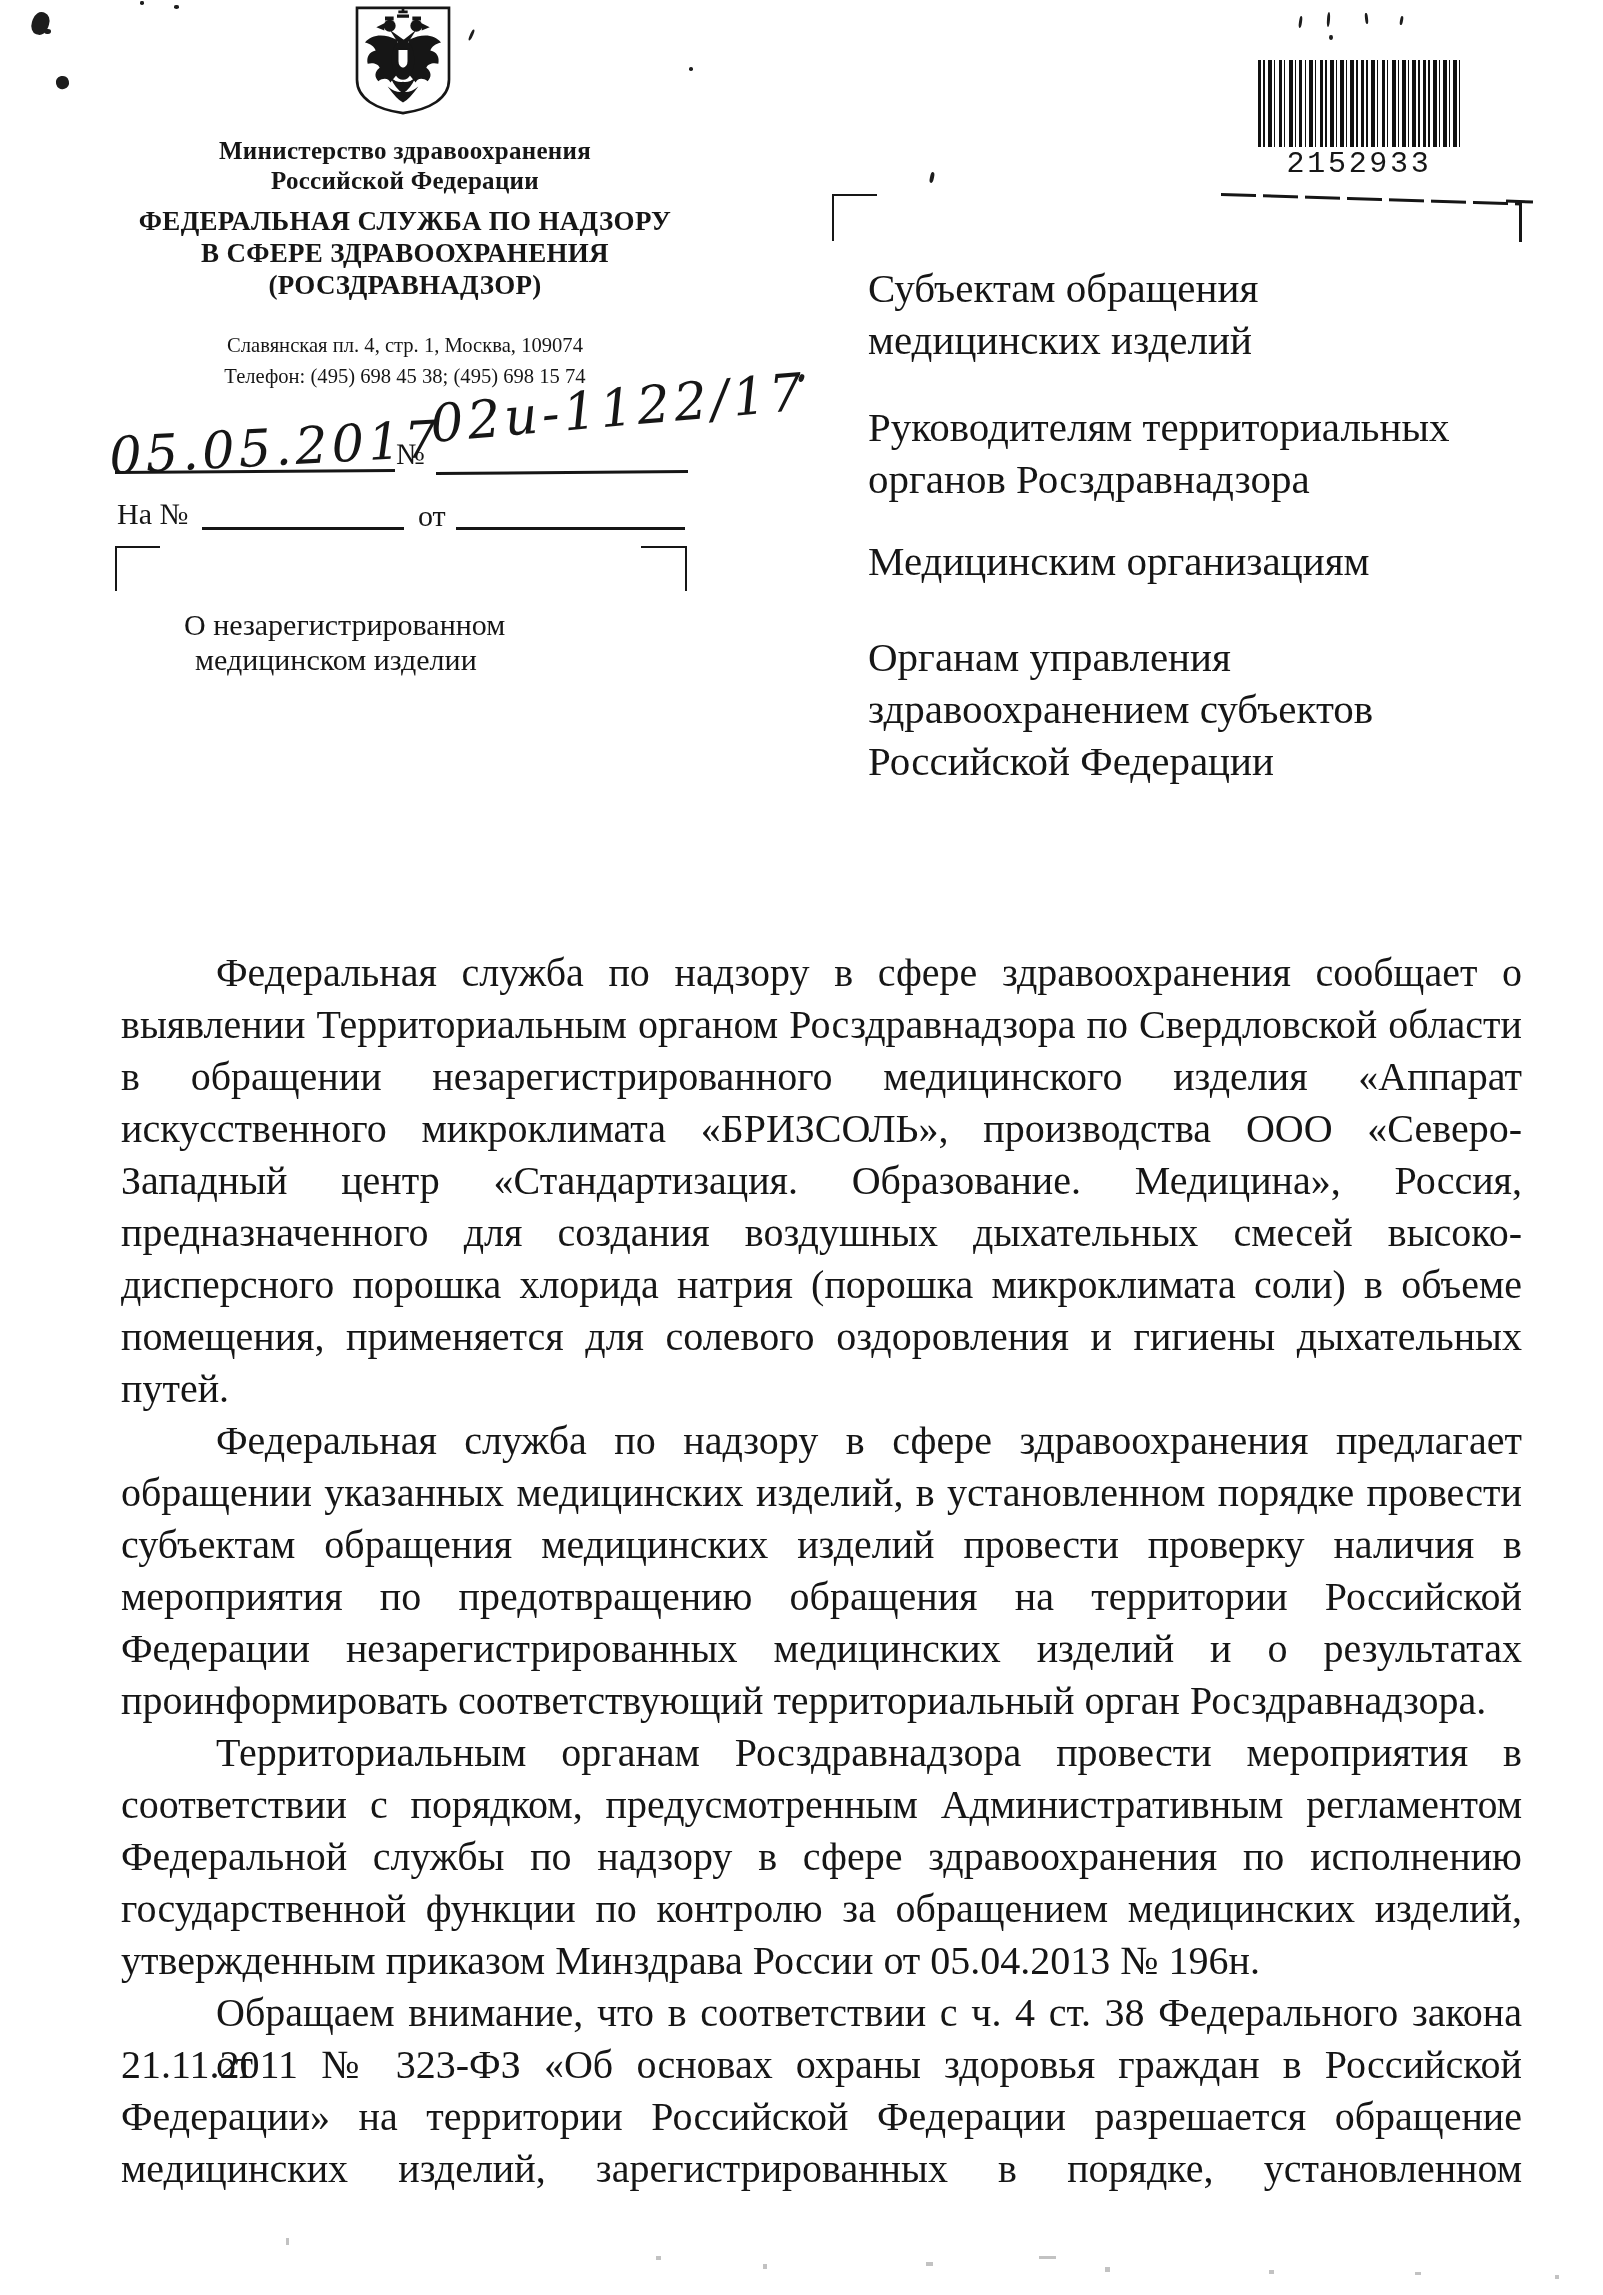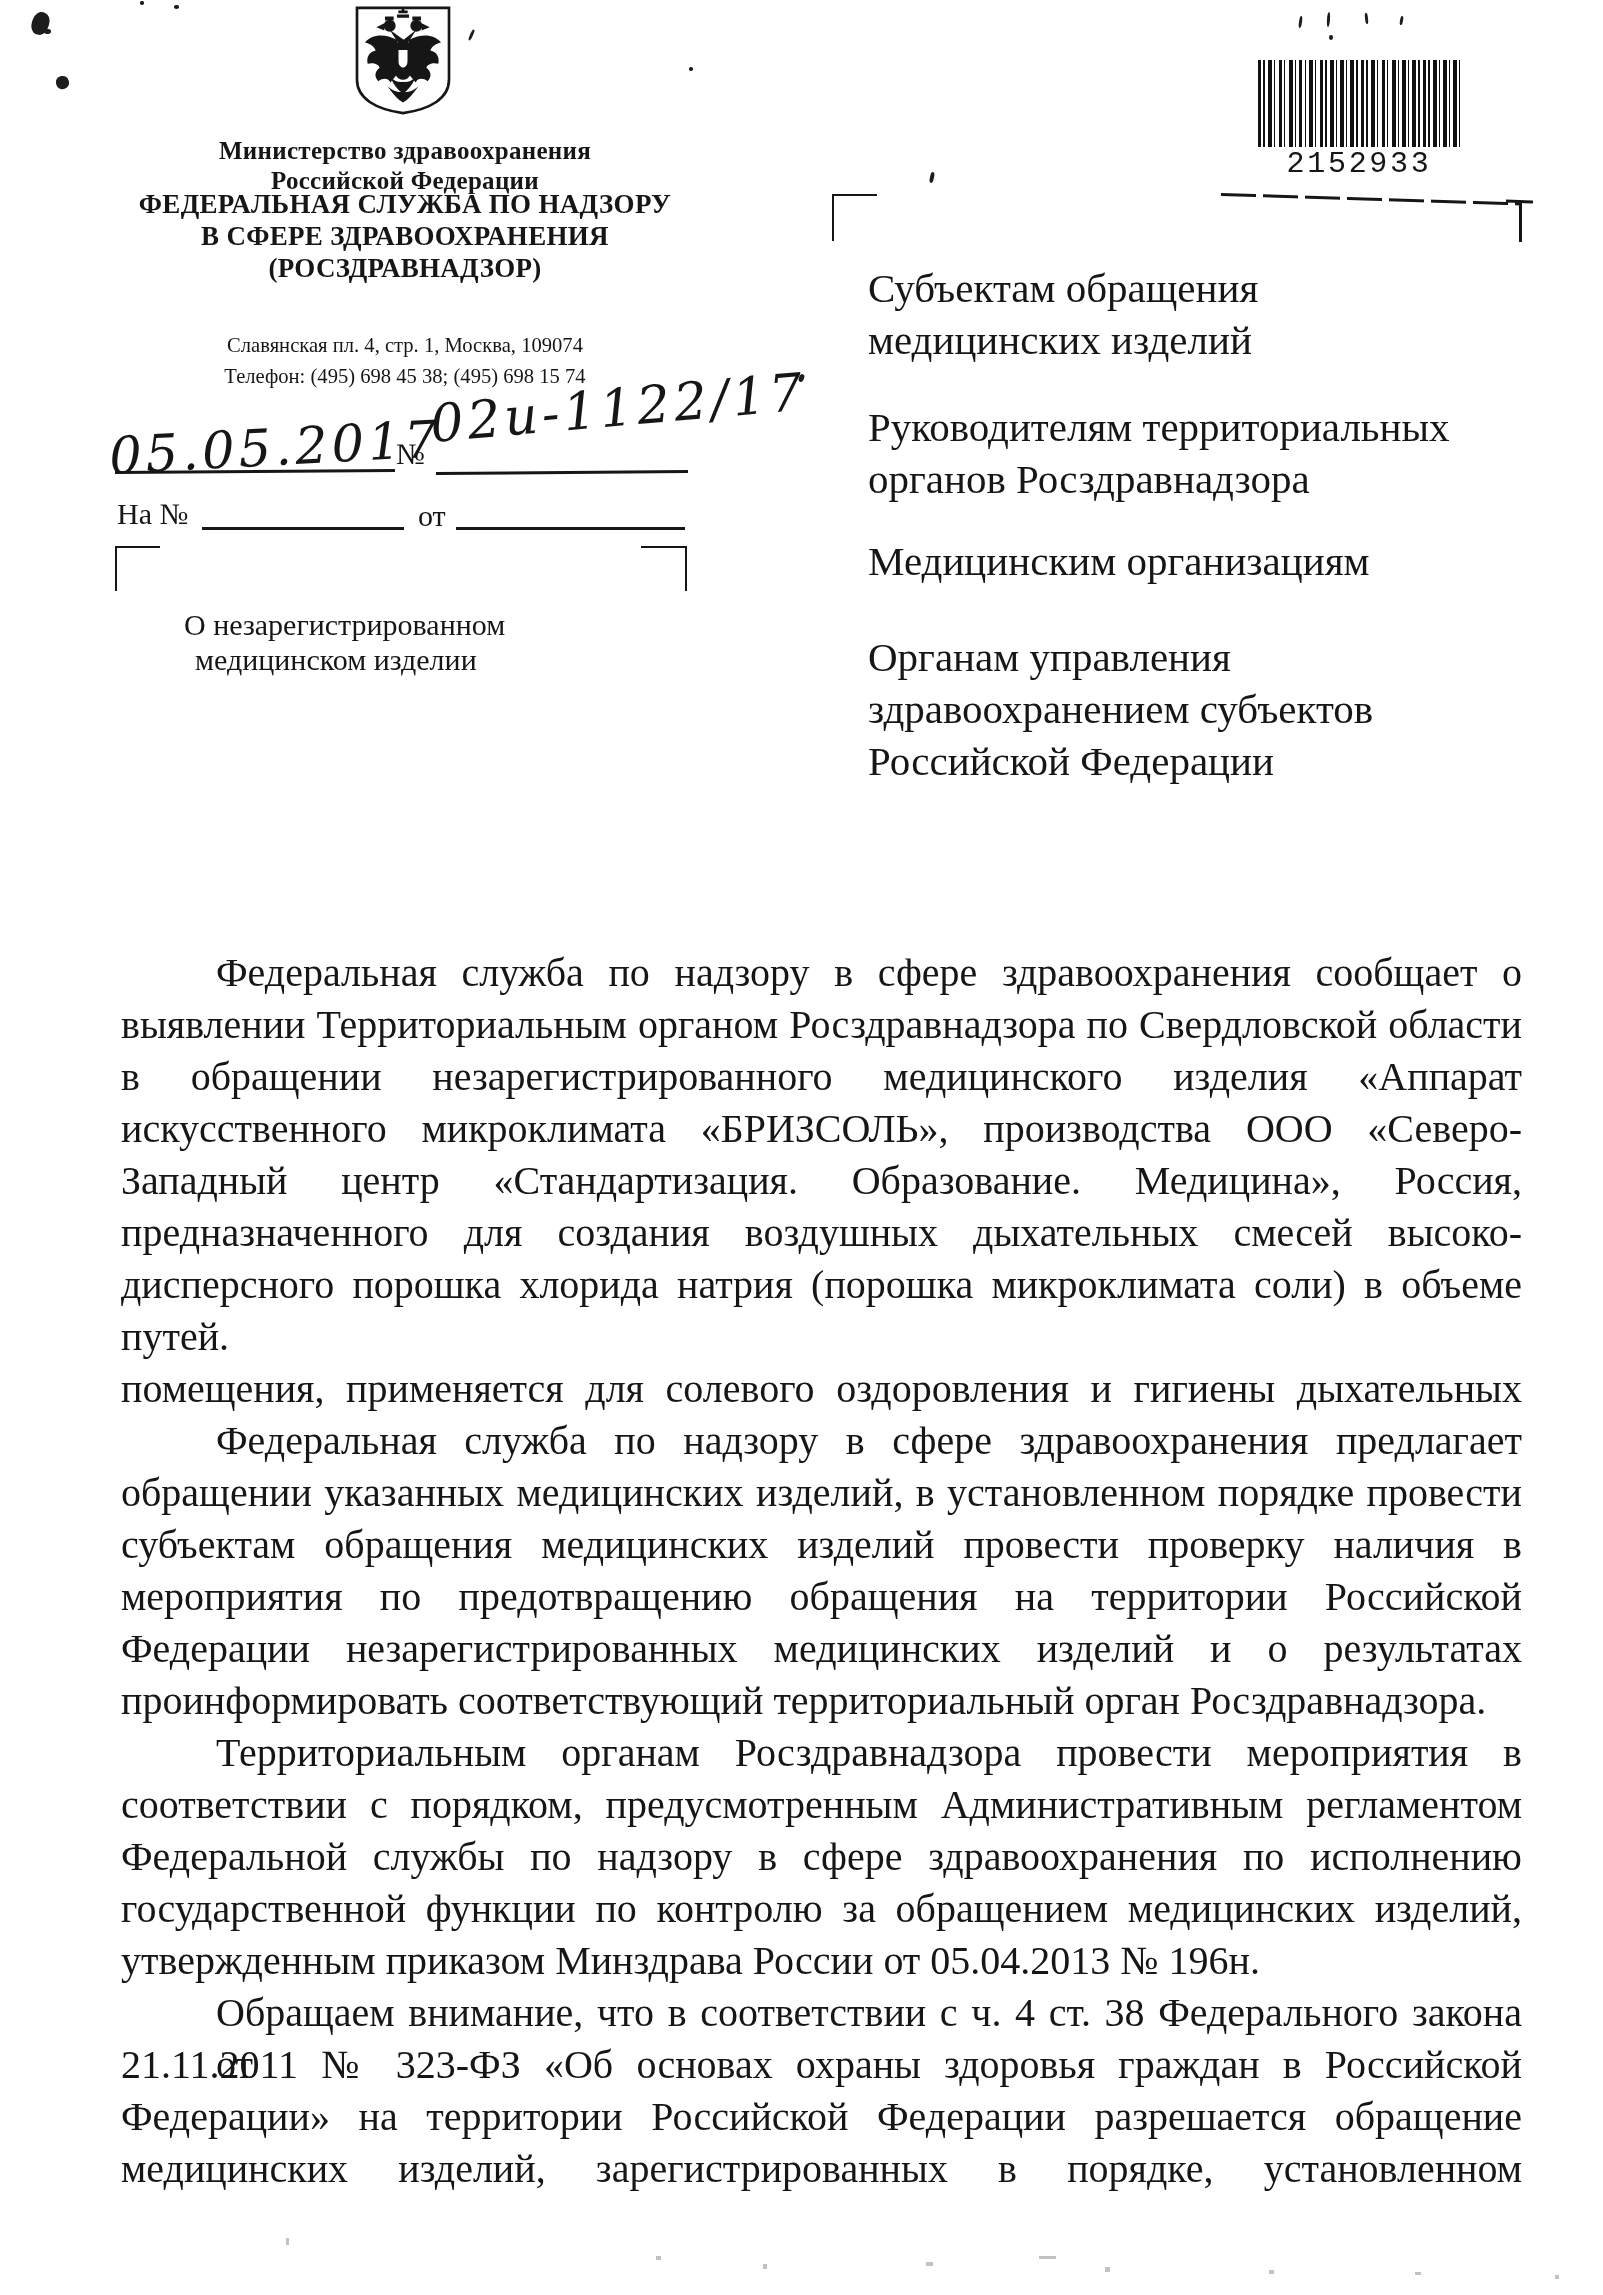--- a/index.html
+++ b/index.html
@@ -87,21 +87,21 @@
       </g>
       <path d="M73 66 h16 v18 q0 9 -8 11 q-8 -2 -8 -11 z" fill="#ffffff" stroke="#161616" stroke-width="2.5"></path>
     </svg>
   </div>
 
   <div class="abs center ministry" style="left:120px;top:136px;width:570px;">
     <div>Министерство здравоохранения</div>
     <div>Российской Федерации</div>
   </div>
 
-  <div class="abs center service" style="left:120px;top:188px;width:570px;">
+  <div class="abs center service" style="left:120px;top:205px;width:570px;">
     <div>ФЕДЕРАЛЬНАЯ СЛУЖБА ПО НАДЗОРУ</div>
     <div>В СФЕРЕ ЗДРАВООХРАНЕНИЯ</div>
     <div>(РОСЗДРАВНАДЗОР)</div>
   </div>
 
   <div class="abs center addrline" style="left:120px;top:332px;width:570px;">Славянская пл. 4, стр. 1, Москва, 109074</div>
   <div class="abs center addrline" style="left:120px;top:363px;width:570px;">Телефон: (495) 698 45 38; (495) 698 15 74</div>
 
   <div class="abs hand" style="left:109px;top:418px;font-size:51px;transform:rotate(-3deg);">05.05.2017</div>
   <div class="abs uline" style="left:115px;top:470px;width:280px;transform:rotate(-.4deg);"></div>
@@ -140,22 +140,22 @@
   <div class="abs addr" style="left:868px;top:739px;">Российской Федерации</div>
 
   <div id="body-block" class="abs" style="left:121px;top:947px;">
     <div class="bline ind">Федеральная служба по надзору в сфере здравоохранения сообщает о</div>
     <div class="bline">выявлении Территориальным органом Росздравнадзора по Свердловской области</div>
     <div class="bline">в обращении незарегистрированного медицинского изделия «Аппарат</div>
     <div class="bline">искусственного микроклимата «БРИЗСОЛЬ», производства ООО «Северо-</div>
     <div class="bline">Западный центр «Стандартизация. Образование. Медицина», Россия,</div>
     <div class="bline">предназначенного для создания воздушных дыхательных смесей высоко-</div>
     <div class="bline">дисперсного порошка хлорида натрия (порошка микроклимата соли) в объеме</div>
+    <div class="bline">помещения, применяется для солевого оздоровления и гигиены дыхательных</div>
     <div class="bline end">путей.</div>
-    <div class="bline">помещения, применяется для солевого оздоровления и гигиены дыхательных</div>
     <div class="bline ind">Федеральная служба по надзору в сфере здравоохранения предлагает</div>
     <div class="bline">обращении указанных медицинских изделий, в установленном порядке провести</div>
     <div class="bline">субъектам обращения медицинских изделий провести проверку наличия в</div>
     <div class="bline">мероприятия по предотвращению обращения на территории Российской</div>
     <div class="bline">Федерации незарегистрированных медицинских изделий и о результатах</div>
     <div class="bline end">проинформировать соответствующий территориальный орган Росздравнадзора.</div>
     <div class="bline ind">Территориальным органам Росздравнадзора провести мероприятия в</div>
     <div class="bline">соответствии с порядком, предусмотренным Административным регламентом</div>
     <div class="bline">Федеральной службы по надзору в сфере здравоохранения по исполнению</div>
     <div class="bline">государственной функции по контролю за обращением медицинских изделий,</div>

